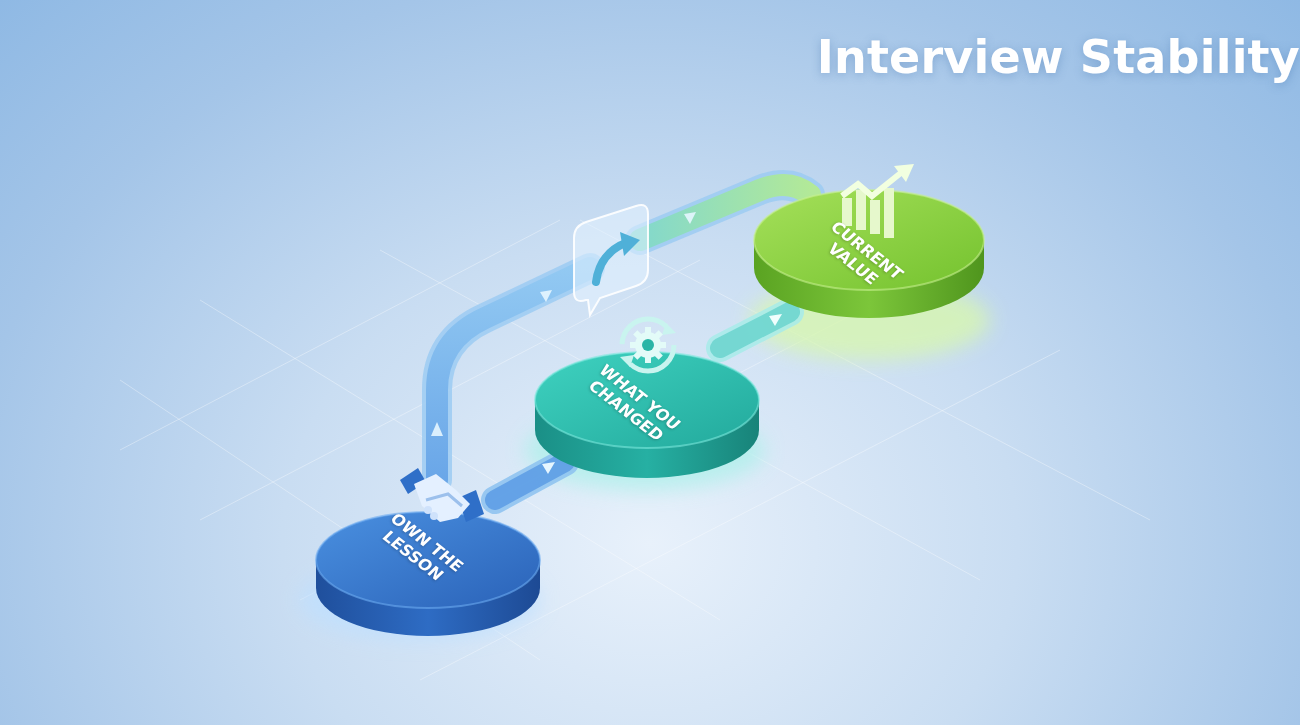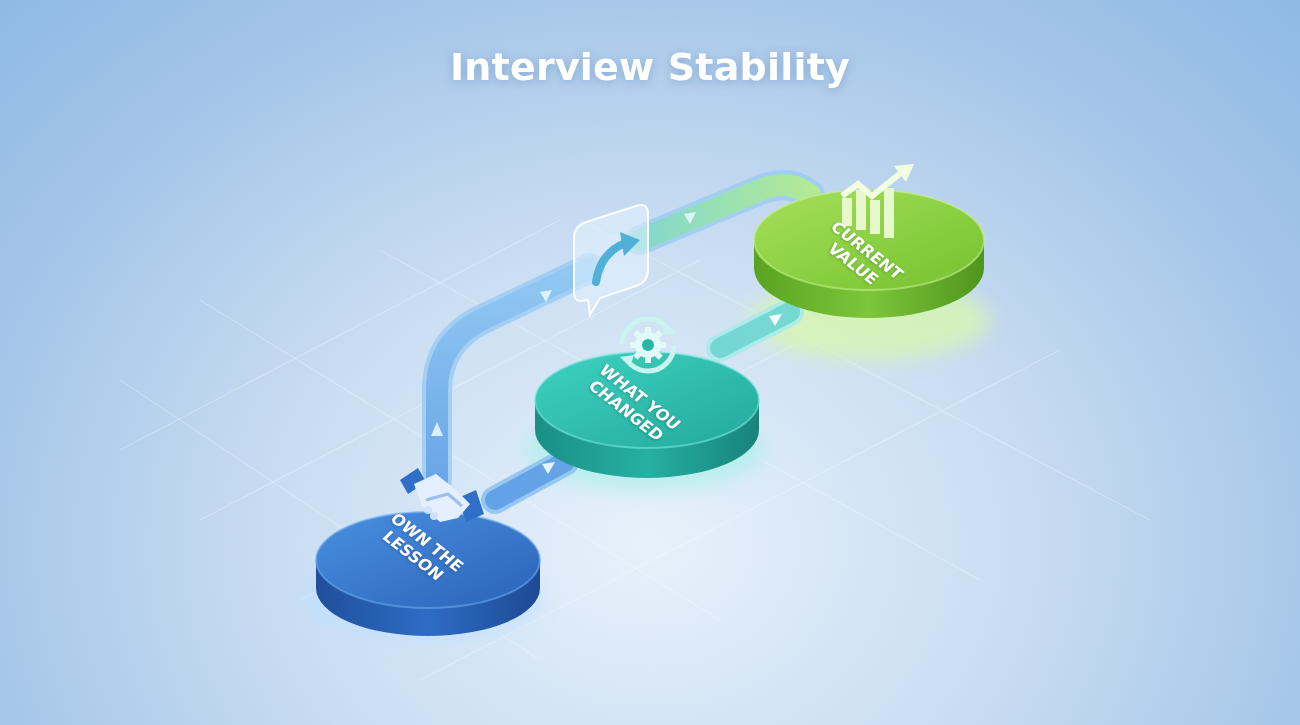--- a/index.html
+++ b/index.html
@@ -2,22 +2,22 @@
 <html><head>
 <meta charset="utf-8">
 <style>
   html, body { margin:0; padding:0; }
   body {
     width:1300px; height:725px; overflow:hidden; position:relative;
     background: radial-gradient(ellipse at 50% 75%, #e8f1fb 0%, #c9ddf2 40%, #a4c5e8 75%, #8fb9e4 100%);
     font-family: "DejaVu Sans", sans-serif;
   }
   .title {
-    position:absolute; left:0; width:1300px; top:42px; text-align:center;
-    color:#ffffff; font-weight:bold; font-size:38px; line-height:50px;
+    position:absolute; left:0; width:1300px; top:32px; text-align:right;
+    color:#ffffff; font-weight:bold; font-size:46px; line-height:50px;
     text-shadow: 0 2px 10px rgba(60,110,170,0.35);
     letter-spacing:0.2px;
   }
   .title span { display:block; }
   svg.scene { position:absolute; left:0; top:0; }
   .label {
     position:absolute; color:#fff; font-weight:bold; font-size:16px; line-height:19px;
     text-align:center; transform-origin:center;
     text-shadow: 0 1px 3px rgba(0,0,0,0.25);
   }

